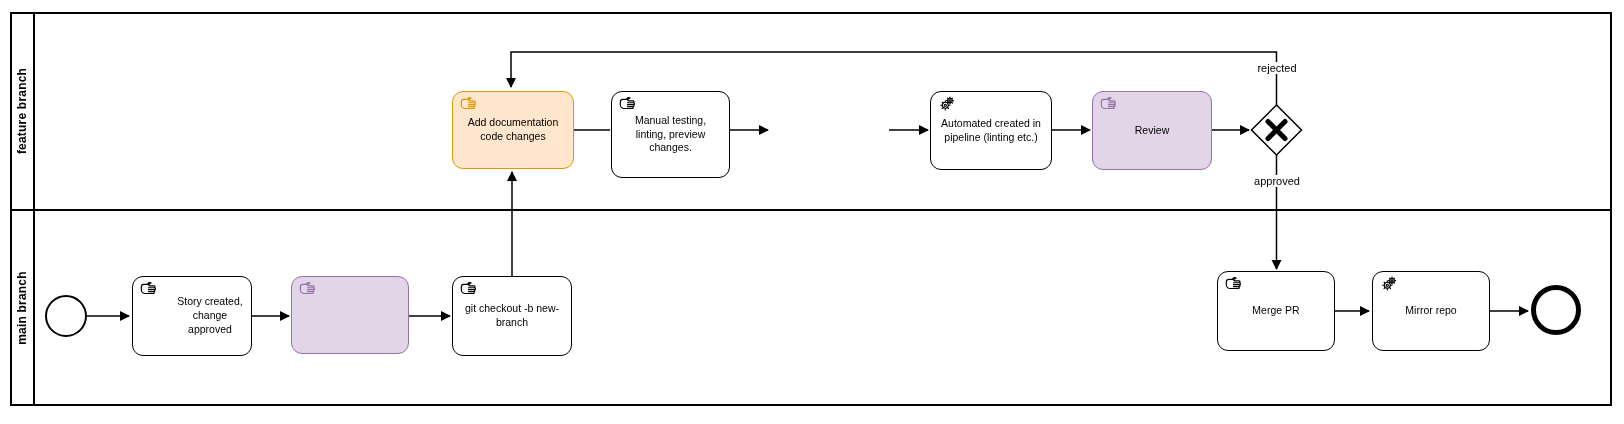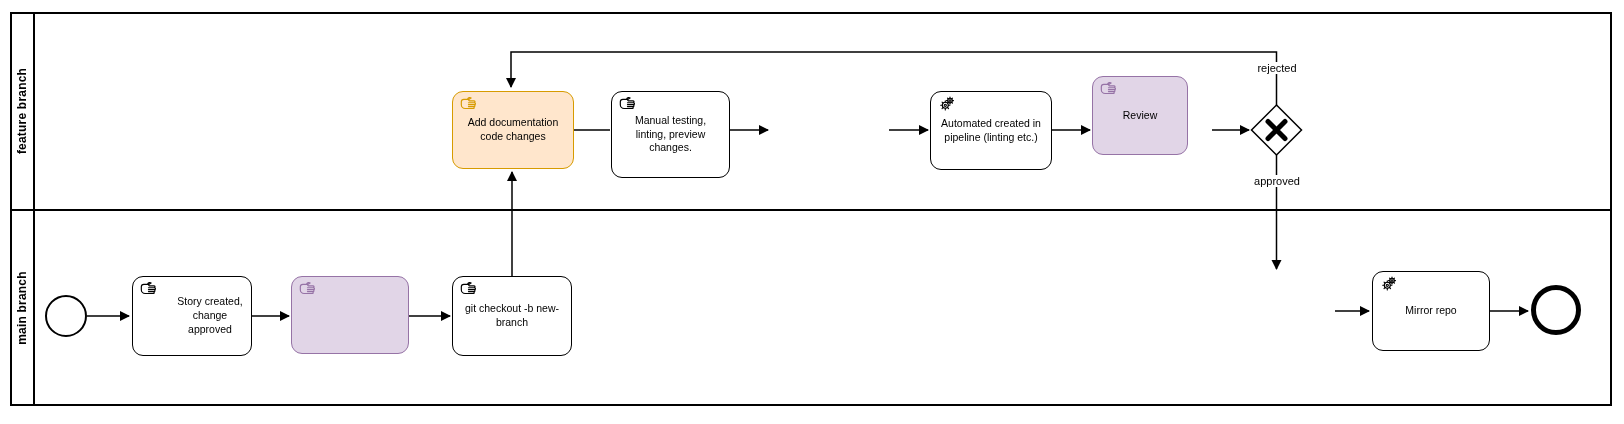--- a/index.html
+++ b/index.html
@@ -89,20 +89,26 @@
   </div>
 
   <div class="task" style="left:452px;top:276px;width:120px;height:80px;">
     <svg class="icon" viewBox="0 0 20 15">
       <path d="M8.6,3.1 C9.2,1.5 11,1 12,1.8 L10.1,3.1 M10.1,3.1 L5.2,3.1 C3.8,3.1 2.8,4.1 2.8,5.5 L2.8,8.2 C2.8,10.1 4.4,11.7 6.3,11.7 L14.2,11.7 C15.2,11.7 15.2,9.9 14.2,9.9 L9.5,9.9 M14.2,9.9 L14.9,9.9 C15.9,9.9 15.9,8.1 14.9,8.1 L9.5,8.1 M14.9,8.1 L15.3,8.1 C16.3,8.1 16.3,6.3 15.3,6.3 L9.5,6.3 M15.3,6.3 L14.9,6.3 C15.9,6.3 15.9,4.5 14.9,4.5 L10.1,4.5 L9.5,3.4"></path>
     </svg>
     <span class="lbl">git checkout -b new-
 branch</span>
   </div>
 
+  <div class="task" style="left:1217px;top:271px;width:118px;height:80px;">
+    <svg class="icon" viewBox="0 0 20 15">
+      <path d="M8.6,3.1 C9.2,1.5 11,1 12,1.8 L10.1,3.1 M10.1,3.1 L5.2,3.1 C3.8,3.1 2.8,4.1 2.8,5.5 L2.8,8.2 C2.8,10.1 4.4,11.7 6.3,11.7 L14.2,11.7 C15.2,11.7 15.2,9.9 14.2,9.9 L9.5,9.9 M14.2,9.9 L14.9,9.9 C15.9,9.9 15.9,8.1 14.9,8.1 L9.5,8.1 M14.9,8.1 L15.3,8.1 C16.3,8.1 16.3,6.3 15.3,6.3 L9.5,6.3 M15.3,6.3 L14.9,6.3 C15.9,6.3 15.9,4.5 14.9,4.5 L10.1,4.5 L9.5,3.4"></path>
+    </svg>
+    <span class="lbl">Merge PR</span>
+  </div>
 
   <div class="task" style="left:1372px;top:271px;width:118px;height:80px;">
     <svg class="icon" viewBox="0 0 16 16">
       <circle cx="11" cy="4.6" r="2.3"></circle>
       <path d="M13.3,4.6 H14.5 M12.63,2.97 L13.47,2.13 M11,2.3 V1.1 M9.37,2.97 L8.53,2.13 M8.7,4.6 H7.5 M9.37,6.23 L8.53,7.07 M11,6.9 V8.1 M12.63,6.23 L13.47,7.07"></path>
       <circle cx="11" cy="4.6" r="0.9"></circle>
       <circle cx="6.3" cy="9.3" r="3"></circle>
       <path d="M9.3,9.3 H10.9 M8.42,7.18 L9.55,6.05 M6.3,6.3 V4.7 M4.18,7.18 L3.05,6.05 M3.3,9.3 H1.7 M4.18,11.42 L3.05,12.55 M6.3,12.3 V13.9 M8.42,11.42 L9.55,12.55"></path>
       <circle cx="6.3" cy="9.3" r="1.1"></circle>
     </svg>
@@ -133,20 +139,20 @@
       <path d="M13.3,4.6 H14.5 M12.63,2.97 L13.47,2.13 M11,2.3 V1.1 M9.37,2.97 L8.53,2.13 M8.7,4.6 H7.5 M9.37,6.23 L8.53,7.07 M11,6.9 V8.1 M12.63,6.23 L13.47,7.07"></path>
       <circle cx="11" cy="4.6" r="0.9"></circle>
       <circle cx="6.3" cy="9.3" r="3"></circle>
       <path d="M9.3,9.3 H10.9 M8.42,7.18 L9.55,6.05 M6.3,6.3 V4.7 M4.18,7.18 L3.05,6.05 M3.3,9.3 H1.7 M4.18,11.42 L3.05,12.55 M6.3,12.3 V13.9 M8.42,11.42 L9.55,12.55"></path>
       <circle cx="6.3" cy="9.3" r="1.1"></circle>
     </svg>
     <span class="lbl">Automated created in
 pipeline (linting etc.)</span>
   </div>
 
-  <div class="task purple" style="left:1092px;top:76px;width:96px;height:79px;justify-content:center;">
+  <div class="task purple" style="left:1092px;top:91px;width:120px;height:79px;justify-content:center;">
     <svg class="icon" viewBox="0 0 20 15">
       <path d="M8.6,3.1 C9.2,1.5 11,1 12,1.8 L10.1,3.1 M10.1,3.1 L5.2,3.1 C3.8,3.1 2.8,4.1 2.8,5.5 L2.8,8.2 C2.8,10.1 4.4,11.7 6.3,11.7 L14.2,11.7 C15.2,11.7 15.2,9.9 14.2,9.9 L9.5,9.9 M14.2,9.9 L14.9,9.9 C15.9,9.9 15.9,8.1 14.9,8.1 L9.5,8.1 M14.9,8.1 L15.3,8.1 C16.3,8.1 16.3,6.3 15.3,6.3 L9.5,6.3 M15.3,6.3 L14.9,6.3 C15.9,6.3 15.9,4.5 14.9,4.5 L10.1,4.5 L9.5,3.4"></path>
     </svg>
     <span class="lbl">Review</span>
   </div>
 
 </div>
 
 </body></html>

